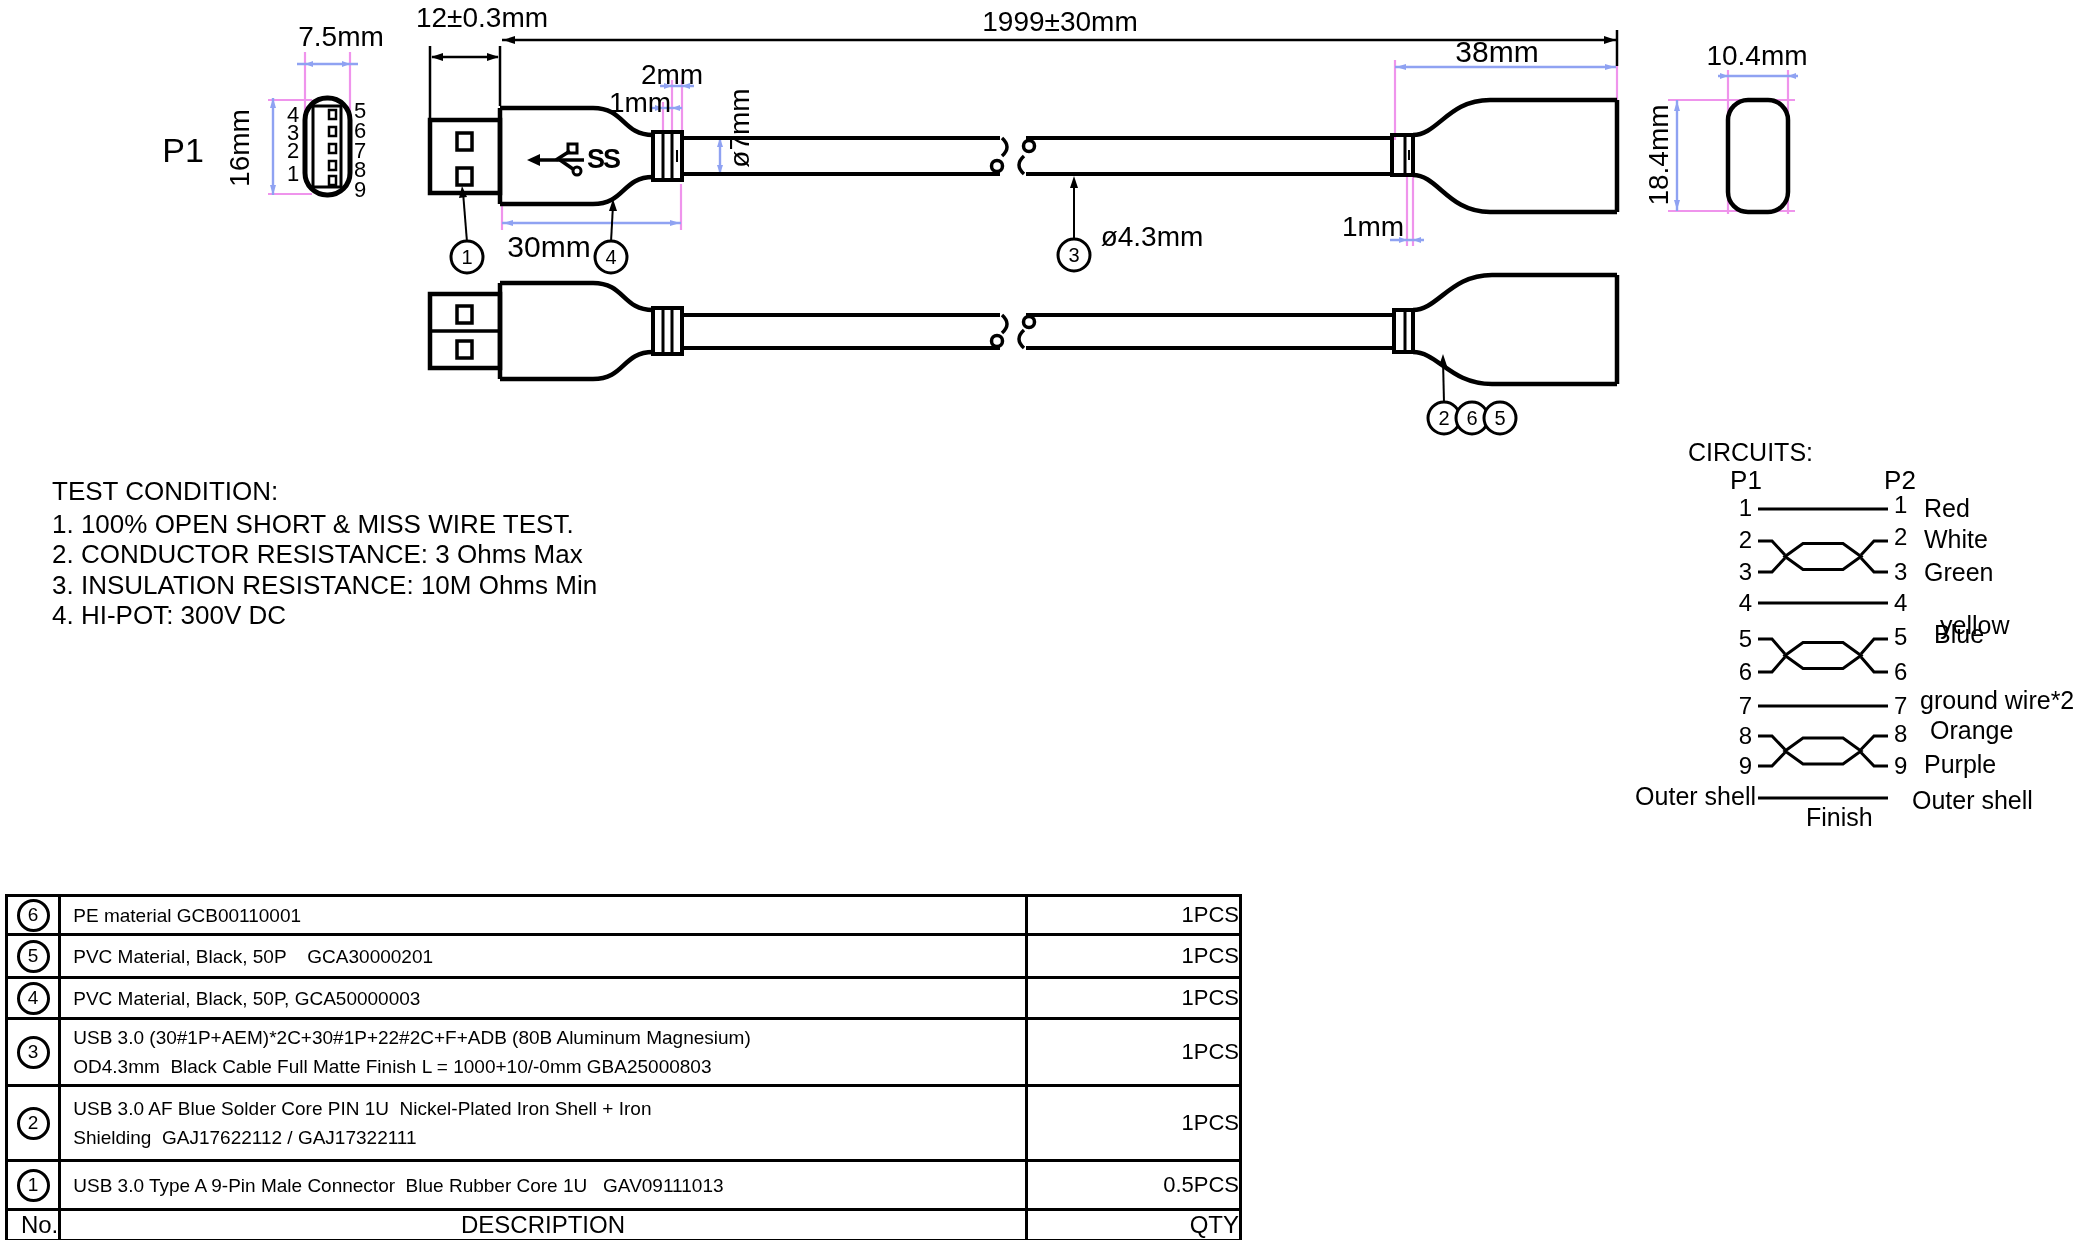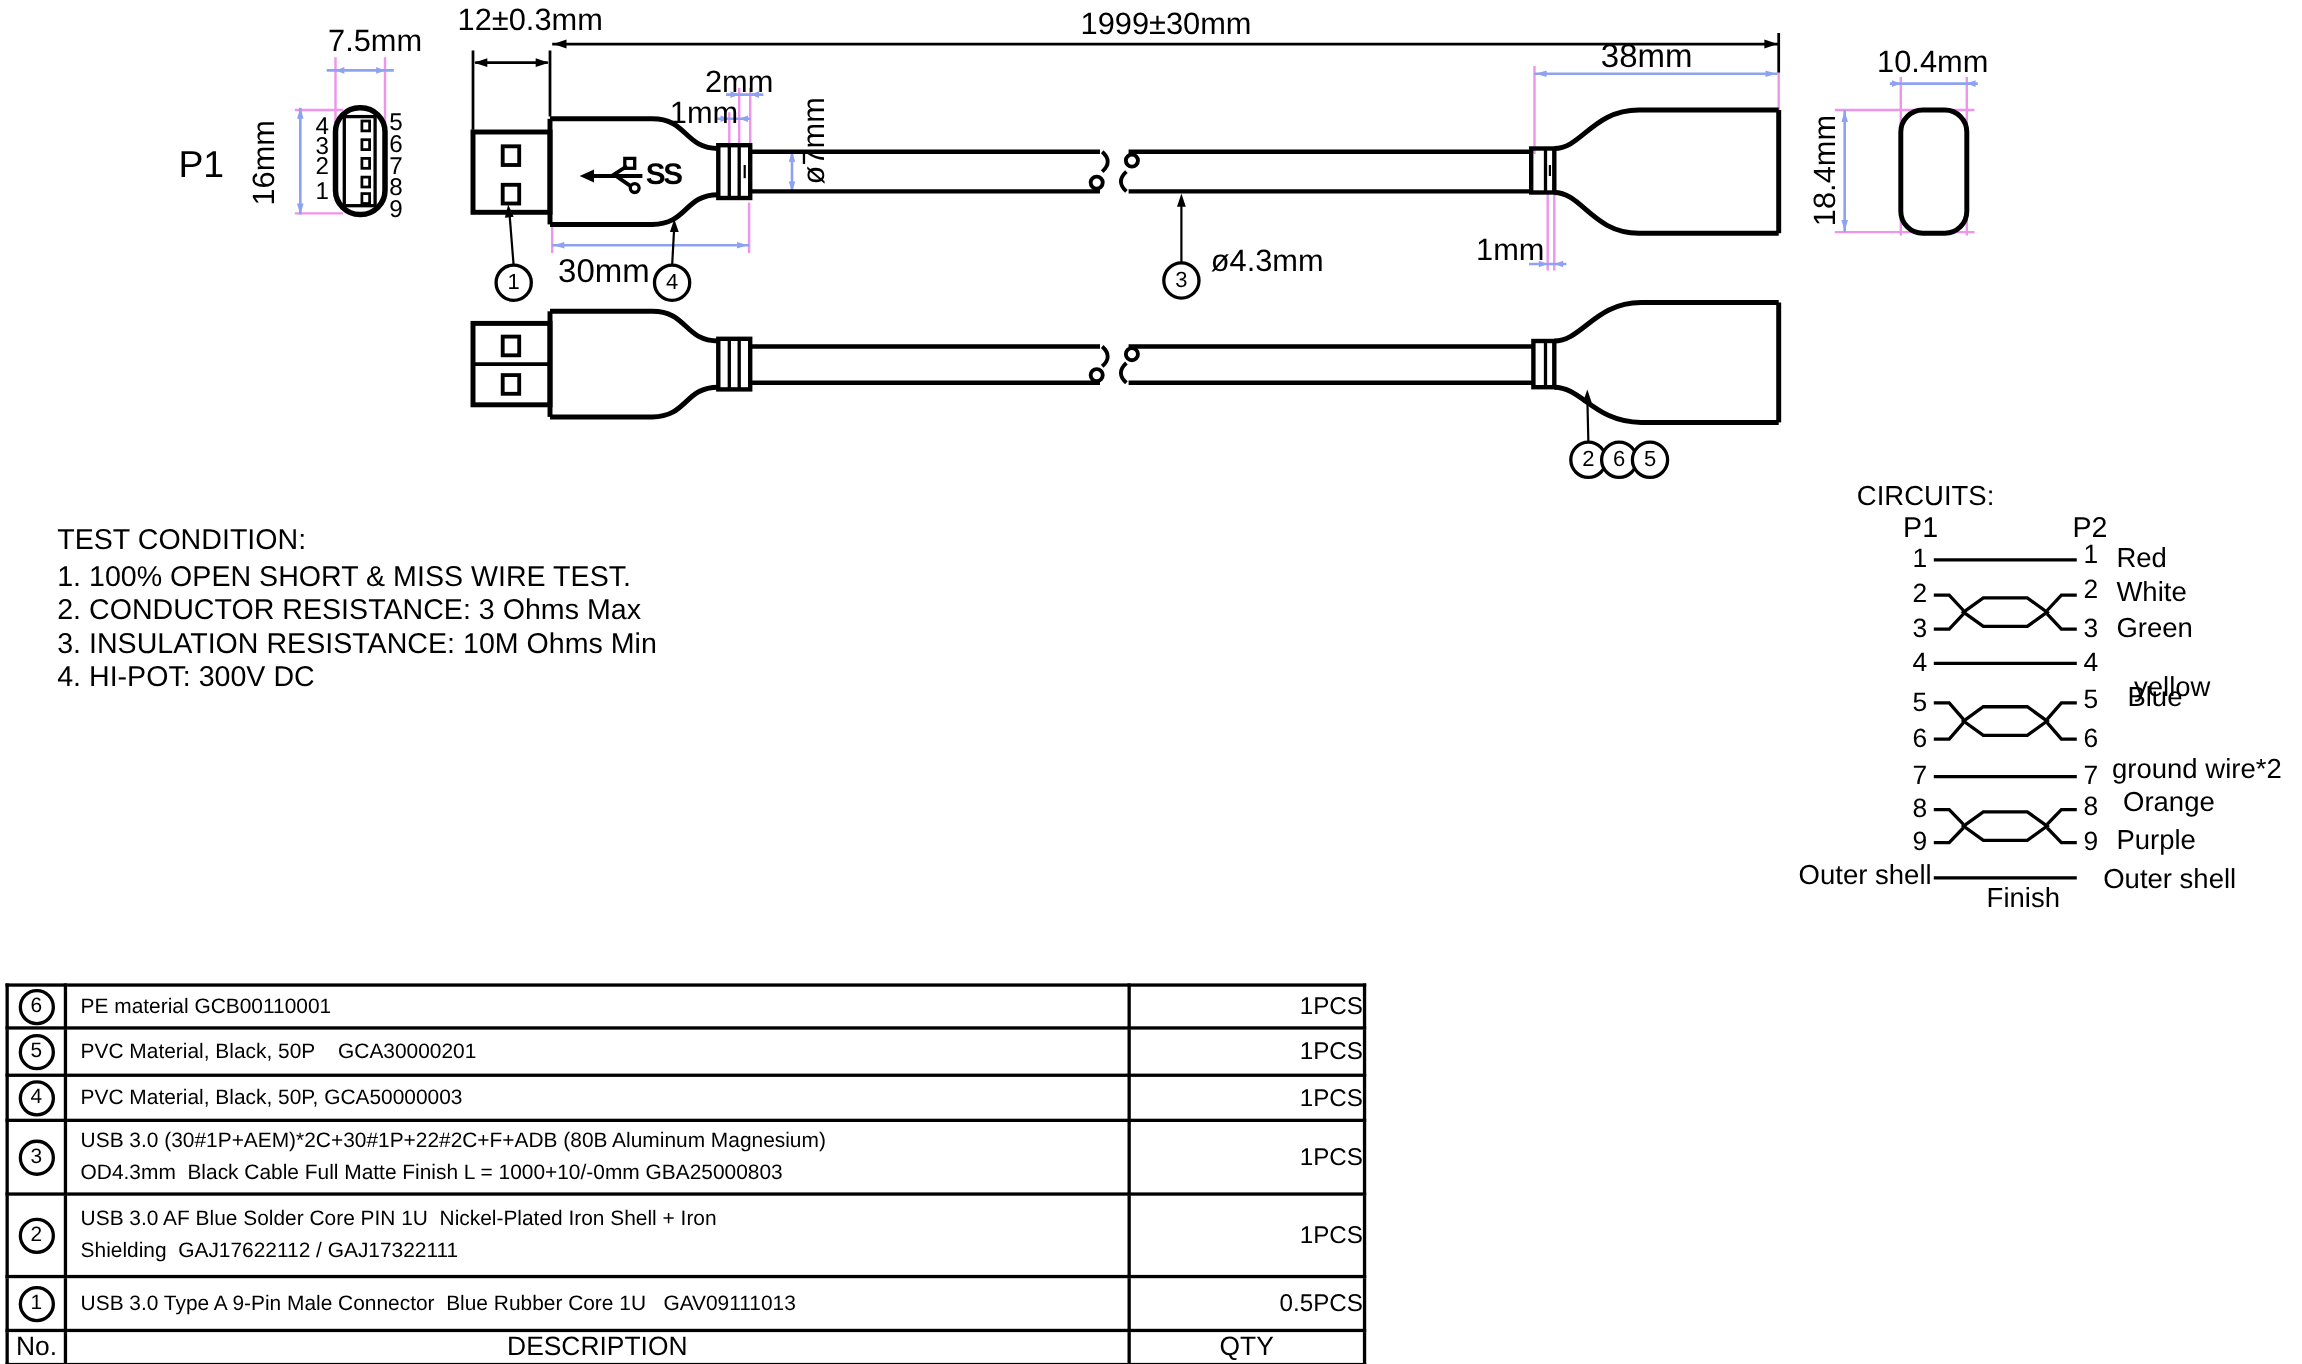--- a/index.html
+++ b/index.html
@@ -19,21 +19,21 @@
   
   #bom{position:absolute;left:5px;top:894px;width:1237px;border-collapse:collapse;}
   #bom td{border:3px solid #000;padding:0;vertical-align:middle;}
   #bom .cno{width:51px;text-align:center;}
   #bom .cdesc{width:967px;padding-left:12px;font-size:19px;white-space:pre;line-height:29px;}
   #bom .cqty{width:219px;text-align:right;font-size:22px;}
   .tco{display:inline-flex;width:27px;height:27px;border:3px solid #000;border-radius:50%;
        align-items:center;justify-content:center;font-size:19px;background:#fff;}
   .rh1{height:39px}.rh2{height:43px}.rh3{height:41px}.rh4{height:67px}.rh5{height:75px}
   .rh6{height:49px}.rhf{height:30px}
-  #bom .foot{font-size:24px;text-align:center;}
+  #bom .foot{font-size:24px;text-align:right;}
 </style>
 </head>
 <body>
 
 <div id="canvas">
 
 <svg width="2093" height="1240" viewBox="0 0 2093 1240">
 
   <g stroke="#ef94ec" stroke-width="2.2" fill="none">
     <path d="M305,52 V130 M350,52 V130"></path>

